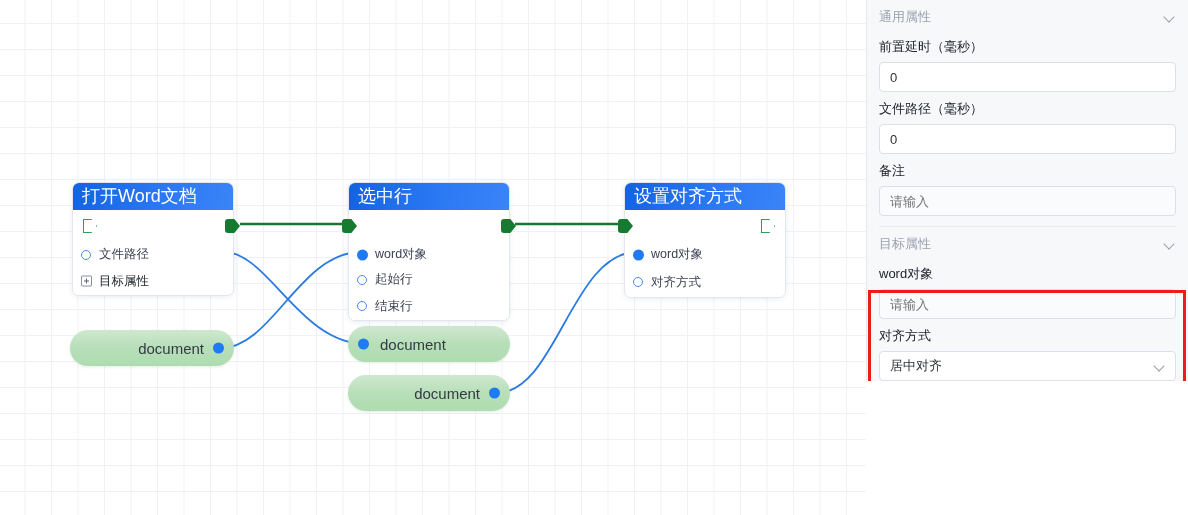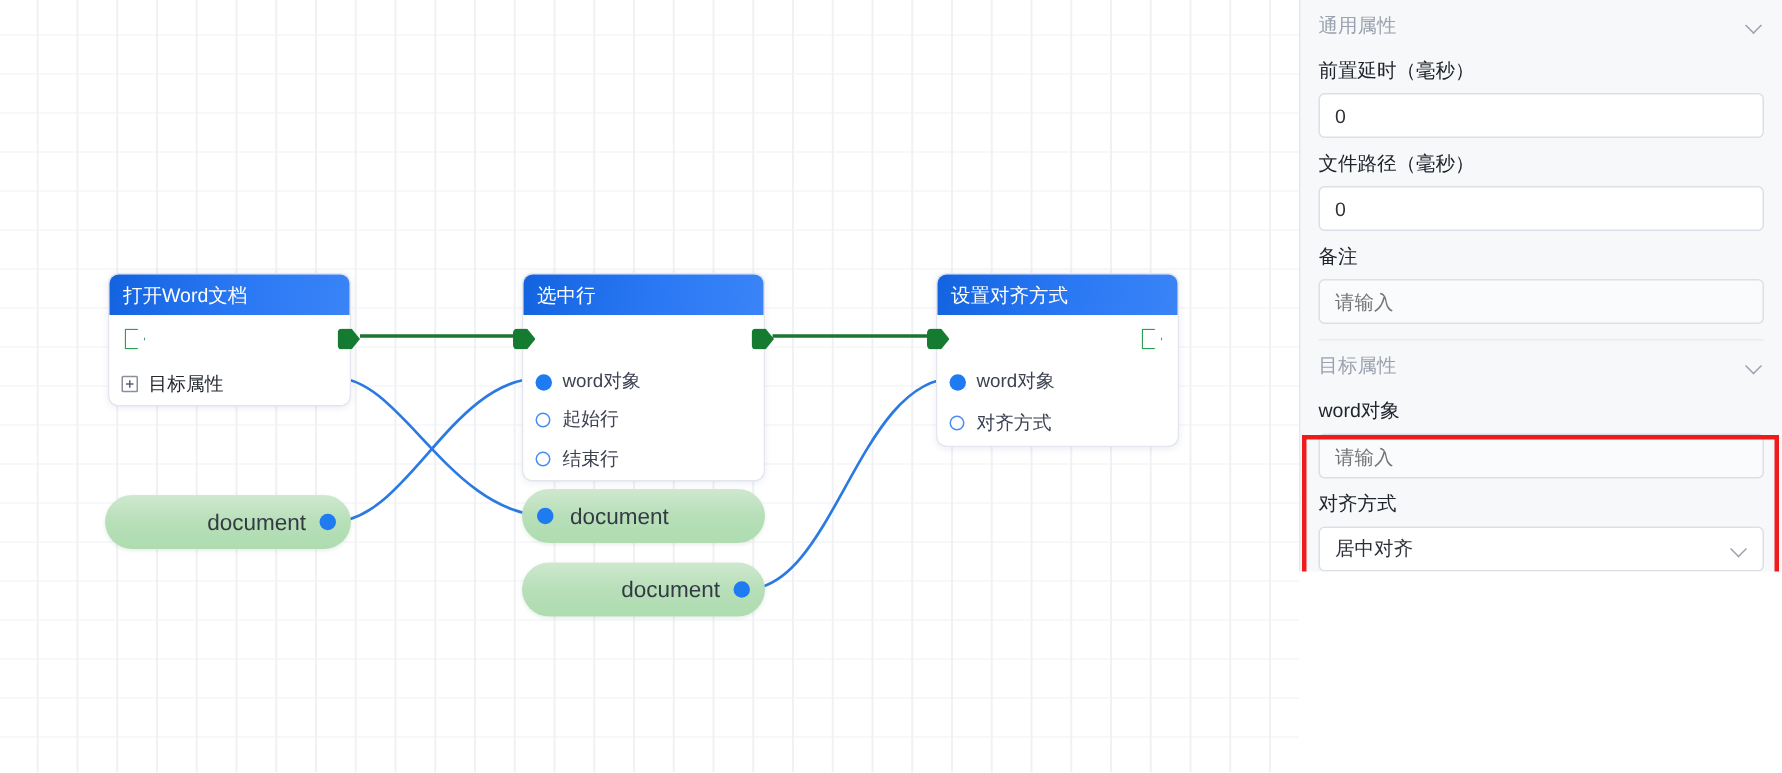--- a/index.html
+++ b/index.html
@@ -33,21 +33,21 @@
     border: 1px solid #e3e6ed;
     border-radius: 7px;
     box-shadow: 0 1px 5px rgba(60,80,140,.10);
     overflow: visible;
   }
   .node-header {
     height: 27px;
     border-radius: 6px 6px 0 0;
     background: linear-gradient(100deg, #1363e0 0%, #2a78f4 55%, #3a84f7 100%);
     color: #ffffff;
-    font-size: 13px;
+    font-size: 18px;
     line-height: 27px;
     padding-left: 9px;
     white-space: nowrap;
     overflow: hidden;
   }
   .node-body { padding: 0; background: #ffffff; border-radius: 0 0 6px 6px; }
 
   .flow-row { position: relative; height: 32px; }
   .port-row { position: relative; height: 25px; display: flex; align-items: center; }
   .port-row.right { justify-content: flex-end; padding-right: 22px; }
@@ -172,20 +172,24 @@
       <path d="M 497 393 C 556 393 572 252 637 252" stroke="#2a7ae2" stroke-width="1.8" fill="none"></path>
     </svg>
 
     <div class="node" id="node-1" style="left:72px; top:182px; width:162px;">
       <div class="node-header">打开Word文档</div>
       <div class="node-body">
         <div class="flow-row">
           <span class="flow-hollow l"></span>
           <span class="flow-out"></span>
         </div>
+        <div class="port-row left">
+          <span class="ring" style="left:8px;"></span>
+          <span class="row-label">文件路径</span>
+        </div>
         <div class="port-row left" style="height:28px;">
           <span class="plus-box"></span>
           <span class="row-label strong">目标属性</span>
         </div>
       </div>
     </div>
 
     <div class="node" id="node-2" style="left:348px; top:182px; width:162px;">
       <div class="node-header">选中行</div>
       <div class="node-body">

